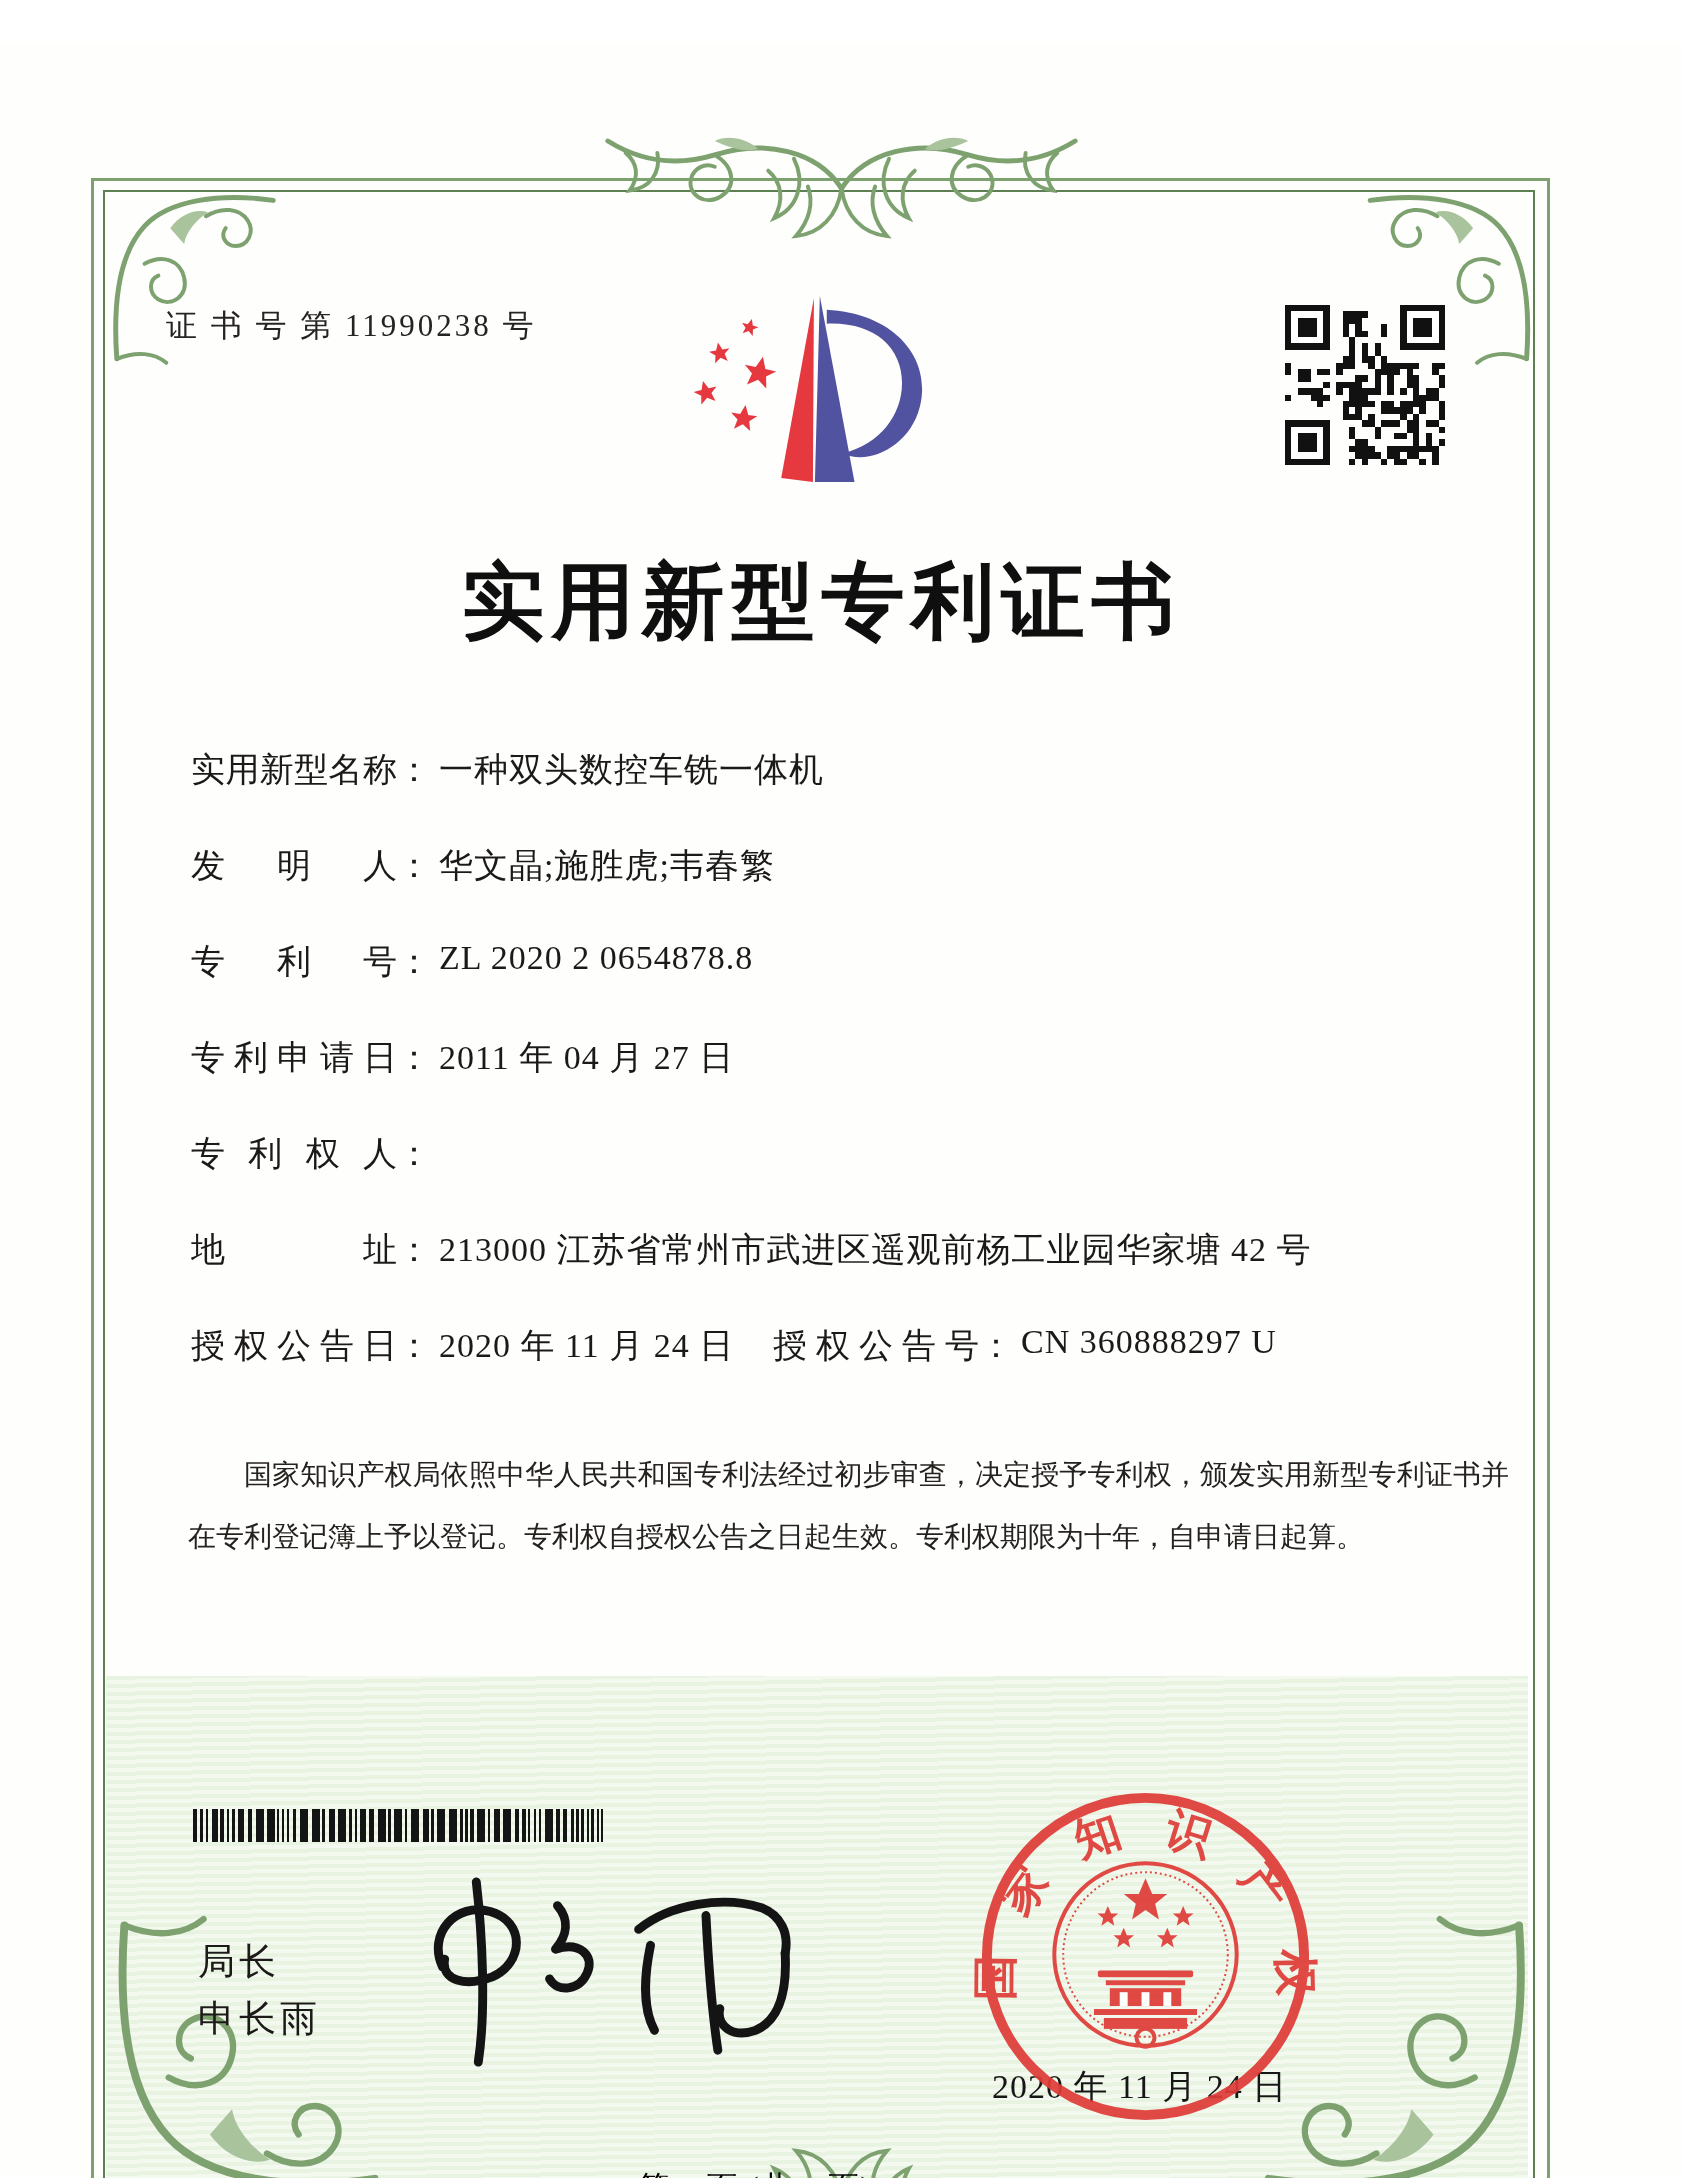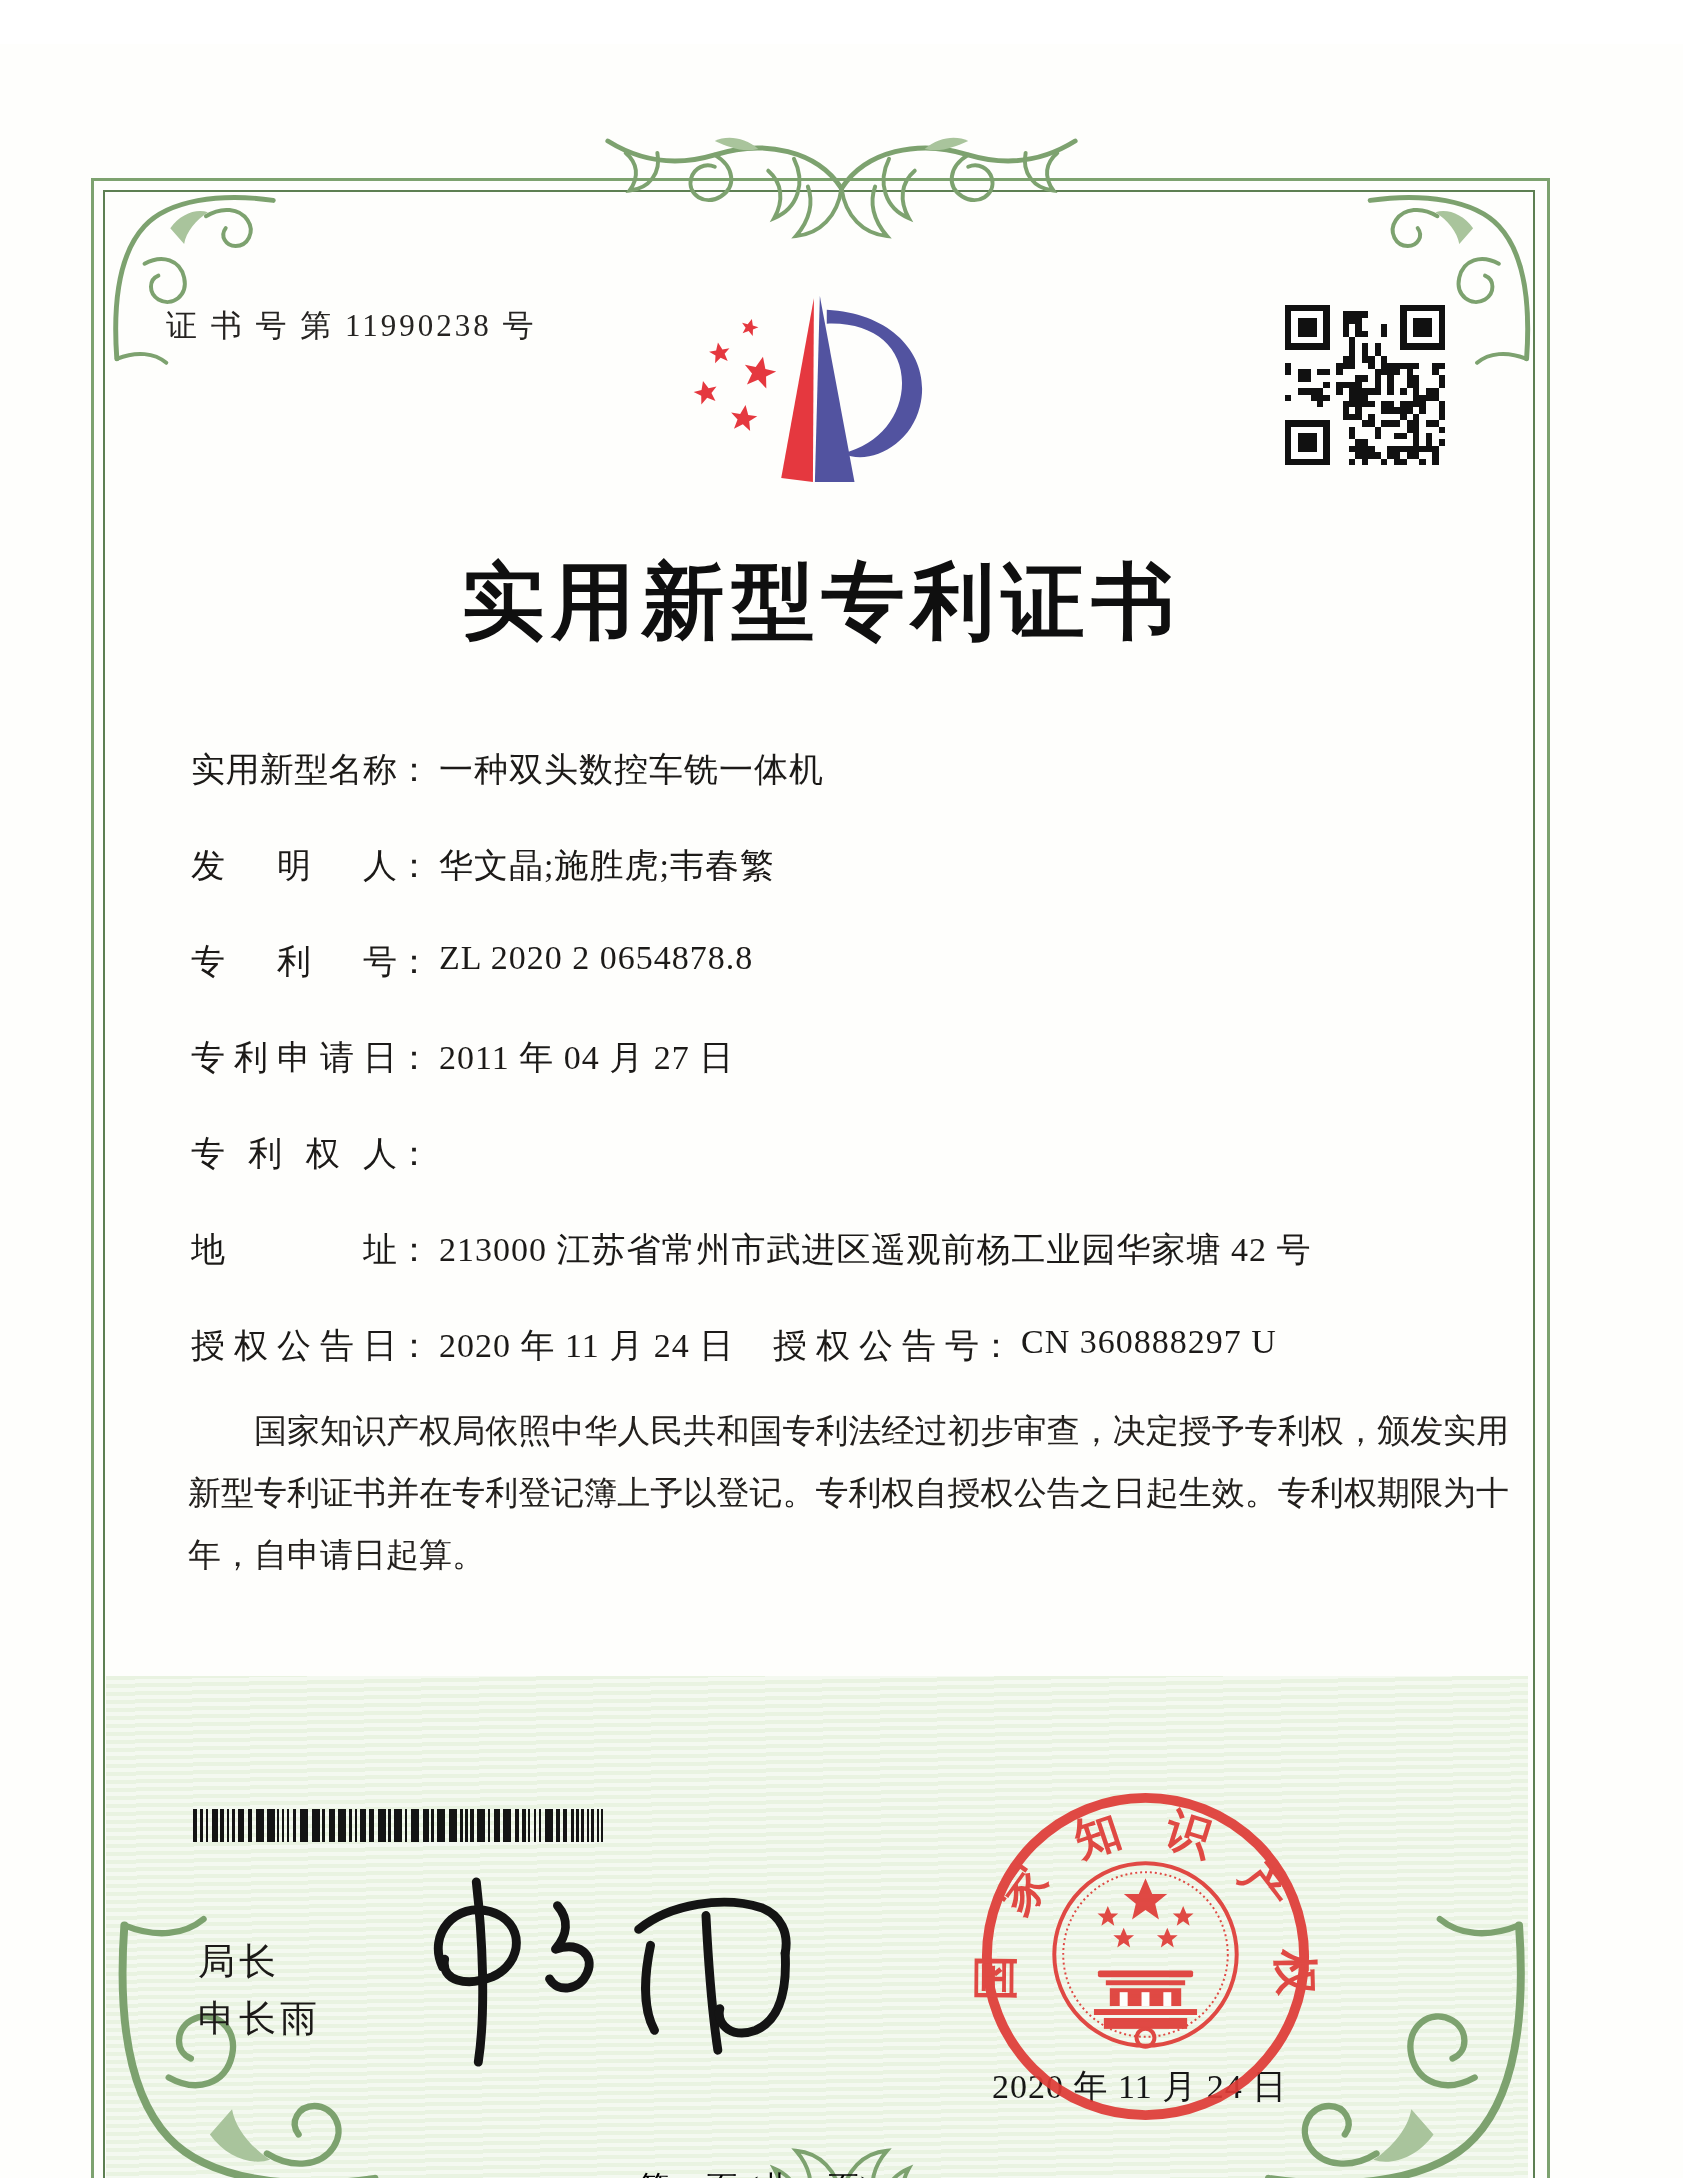--- a/index.html
+++ b/index.html
@@ -22,21 +22,21 @@
   #logo{left:686px;top:244px;width:238px;height:200px;}
   
   #fields{left:191px;top:703px;width:1323px;font-size:34px;}
   .frow{height:96px;display:flex;align-items:flex-start;}
   .fcell{display:flex;align-items:flex-start;white-space:nowrap;}
   .fcell.first{width:582px;}
   .flabel{display:inline-flex;width:206px;justify-content:space-between;flex:none;}
   .fcolon{flex:none;}
   .fvalue{margin-left:8px;letter-spacing:1px;}
   
-  #body-text{left:188px;top:1356px;width:1321px;font-size:33px;line-height:62px;
+  #body-text{left:188px;top:1400px;width:1321px;font-size:28px;line-height:62px;
              text-align:justify;color:#24211e;}
   #body-text p{margin:0 0 4px 0;text-indent:2em;}
   
   #barcode{left:193px;top:1765px;width:414px;height:33px;display:flex;align-items:stretch;}
   #barcode i{background:#141414;height:100%;display:block;}
   
   #director-title{left:198px;top:1893px;font-size:37px;letter-spacing:4px;
       font-family:"Liberation Sans","DejaVu Sans",sans-serif;}
   #director-name{left:198px;top:1950px;font-size:37px;letter-spacing:4px;
       font-family:"Liberation Sans","DejaVu Sans",sans-serif;}

